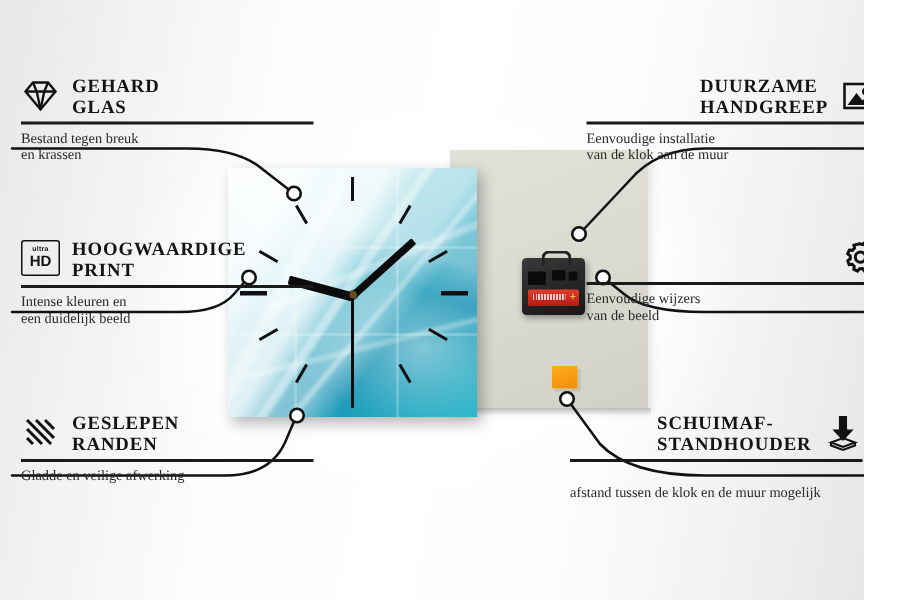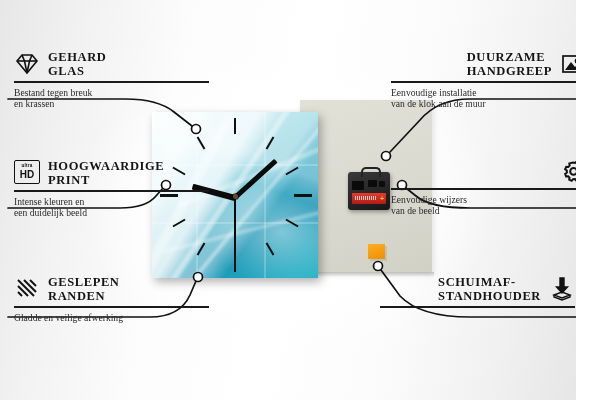--- a/index.html
+++ b/index.html
@@ -289,16 +289,17 @@
           </svg>
       </span>
       <span class="title">
         <span>SCHUIMAF-</span><br>
         <span>STANDHOUDER</span>
       </span>
     </div>
     <div class="rule"></div>
     <div class="desc">
       <br>
+      <span>afstand tussen de klok en de muur mogelijk</span>
     </div>
   </div>
 
 </div>
 
 </body></html>

